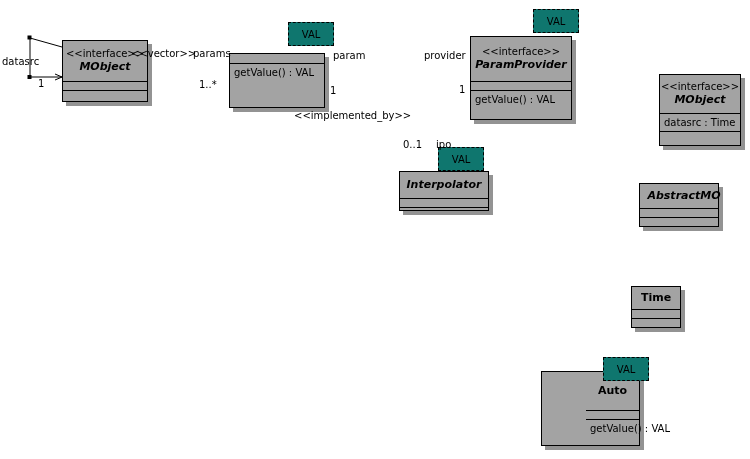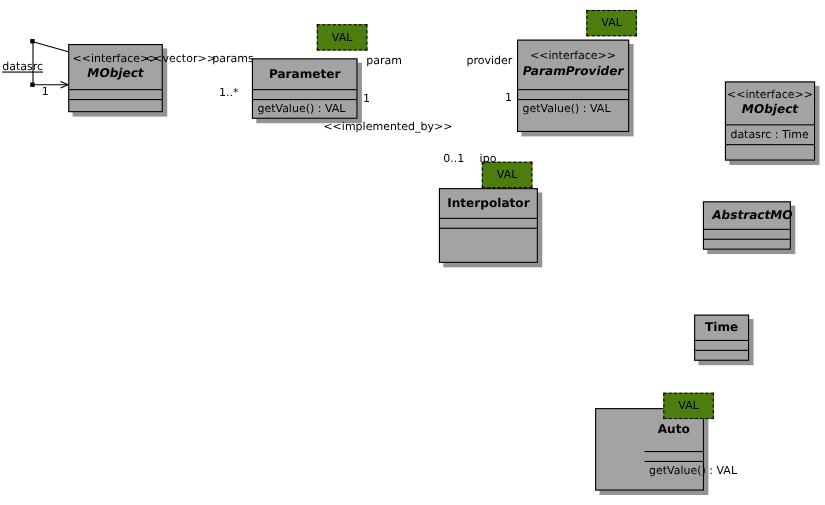--- a/index.html
+++ b/index.html
@@ -17,21 +17,21 @@
          padding:2px 6px;}
   .stereo{font-size:10px;color:#000;line-height:12px;white-space:nowrap;}
   .cname{font-size:11px;font-weight:bold;line-height:14px;white-space:nowrap;}
   .cname.abstract{font-style:italic;}
   .attrs{font-size:10px;padding:2px 4px;line-height:13px;white-space:nowrap;}
   .attrs.empty{height:9px;padding:0;}
   .ops{font-size:10px;padding:2px 4px;line-height:13px;white-space:nowrap;}
   .ops.empty{height:9px;padding:0;}
 
   
-  .tparam{position:absolute;box-sizing:border-box;background:#4d7c0f;
+  .tparam{position:absolute;box-sizing:border-box;background:#0f766e;
           border:1px dashed #000000;font-size:10px;display:flex;
           align-items:center;justify-content:center;z-index:4;}
 
   
   .elabel{position:absolute;font-size:10px;color:#000;white-space:nowrap;
           background:transparent;line-height:12px;z-index:5;}
 </style>
 </head>
 <body>
 
@@ -117,39 +117,36 @@
   <div class="node" style="left:62px;top:40px;width:86px;height:62px;">
     <div class="cmp title" style="height:40px;">
       <div class="stereo">&lt;&lt;interface&gt;&gt;</div>
       <div class="cname abstract">MObject</div>
     </div>
     <div class="cmp attrs empty"></div>
     <div class="cmp ops empty"></div>
   </div>
 
   <div class="node" style="left:229px;top:53px;width:96px;height:55px;">
-    <div class="cmp title" style="height:27px;">
-      <div class="cname">Parameter</div>
-    </div>
     <div class="cmp attrs empty"></div>
     <div class="cmp ops">getValue() : VAL</div>
   </div>
   <div class="tparam" style="left:288px;top:22px;width:46px;height:24px;">VAL</div>
 
   <div class="node" style="left:470px;top:36px;width:102px;height:84px;">
     <div class="cmp title" style="height:44px;">
       <div class="stereo">&lt;&lt;interface&gt;&gt;</div>
       <div class="cname abstract">ParamProvider</div>
     </div>
     <div class="cmp attrs empty"></div>
     <div class="cmp ops">getValue() : VAL</div>
   </div>
   <div class="tparam" style="left:533px;top:9px;width:46px;height:24px;">VAL</div>
 
-  <div class="node" style="left:399px;top:171px;width:90px;height:68px;">
+  <div class="node" style="left:399px;top:171px;width:90px;height:40px;font-style:italic;">
     <div class="cmp title" style="height:26px;">
       <div class="cname">Interpolator</div>
     </div>
     <div class="cmp attrs empty"></div>
     <div class="cmp ops empty"></div>
   </div>
   <div class="tparam" style="left:438px;top:147px;width:46px;height:24px;">VAL</div>
 
   <div class="node" style="left:659px;top:74px;width:82px;height:72px;">
     <div class="cmp title" style="height:38px;">
@@ -178,21 +175,21 @@
 
   <div class="node" style="left:541px;top:371px;width:99px;height:75px;padding-left:44px;">
     <div class="cmp title" style="height:38px;">
       <div class="cname">Auto</div>
     </div>
     <div class="cmp attrs empty"></div>
     <div class="cmp ops">getValue() : VAL</div>
   </div>
   <div class="tparam" style="left:603px;top:357px;width:46px;height:24px;">VAL</div>
 
-  <div class="elabel" style="left:2px;top:56px;text-decoration:underline;">datasrc</div>
+  <div class="elabel" style="left:2px;top:56px;">datasrc</div>
   <div class="elabel" style="left:38px;top:78px;">1</div>
 
   <div class="elabel" style="left:131px;top:48px;">&lt;&lt;vector&gt;&gt;</div>
   <div class="elabel" style="left:193px;top:48px;">params</div>
   <div class="elabel" style="left:199px;top:79px;">1..*</div>
 
   <div class="elabel" style="left:333px;top:50px;">param</div>
   <div class="elabel" style="left:330px;top:85px;">1</div>
 
   <div class="elabel" style="left:424px;top:50px;">provider</div>

